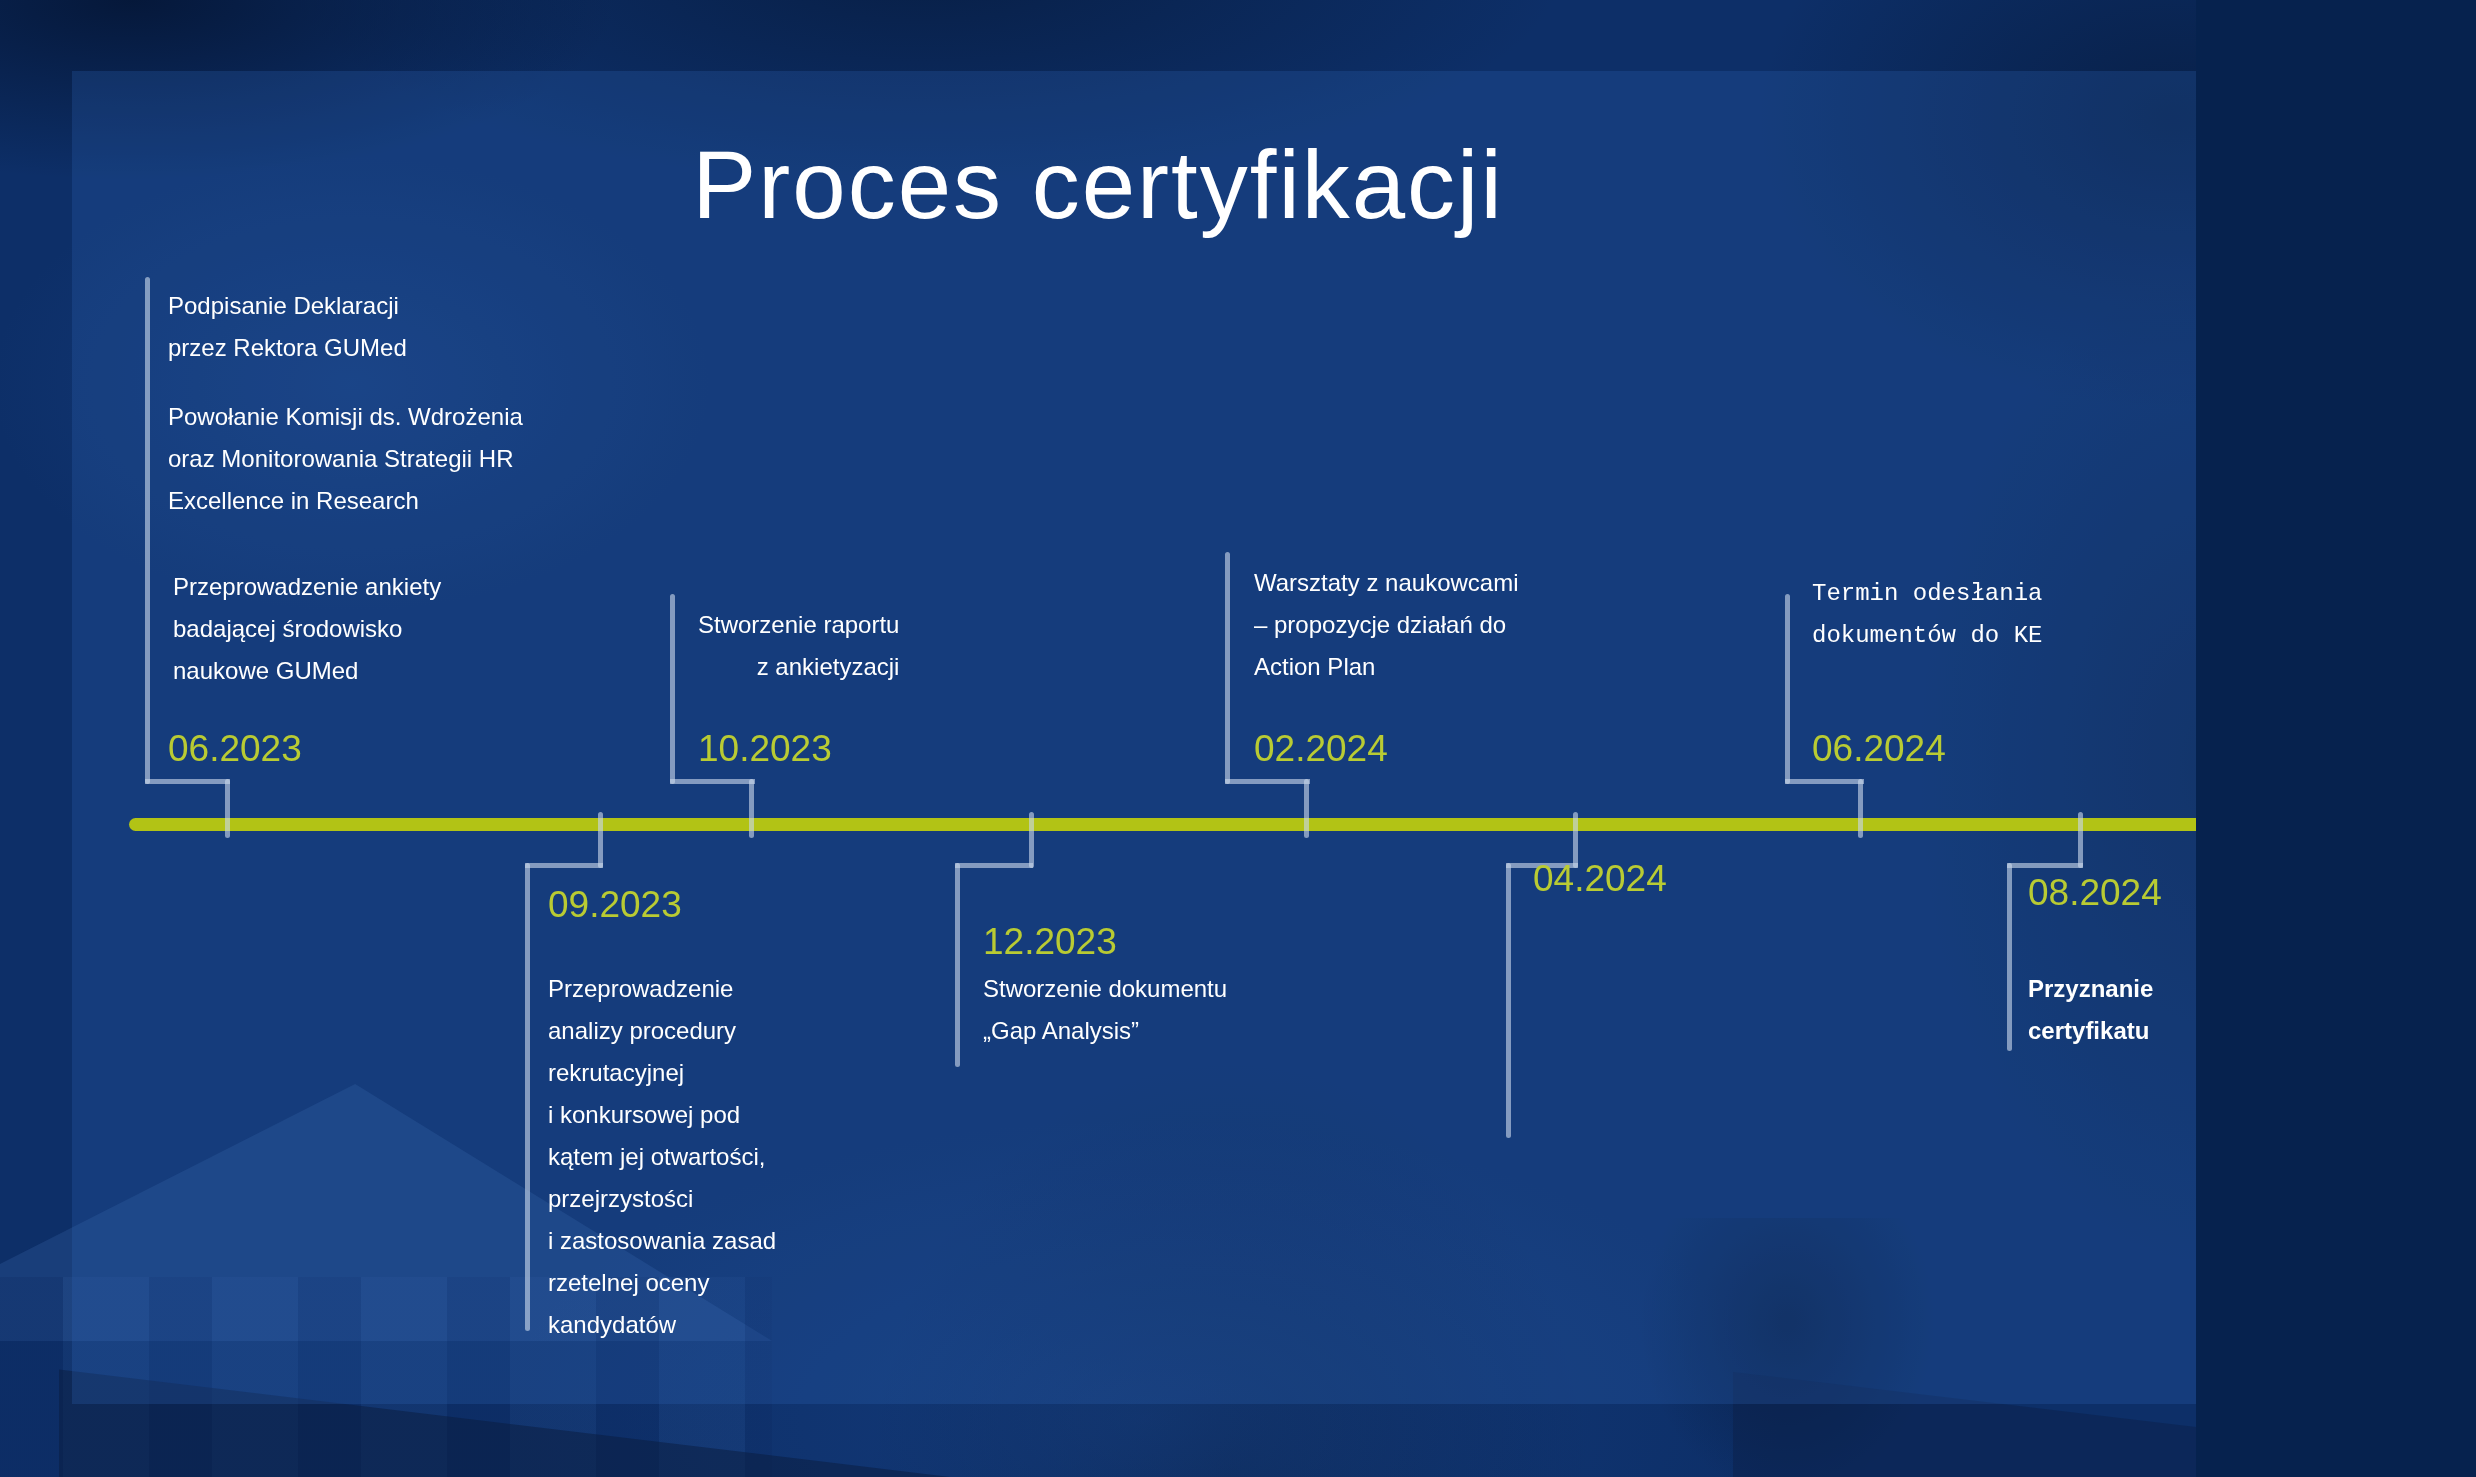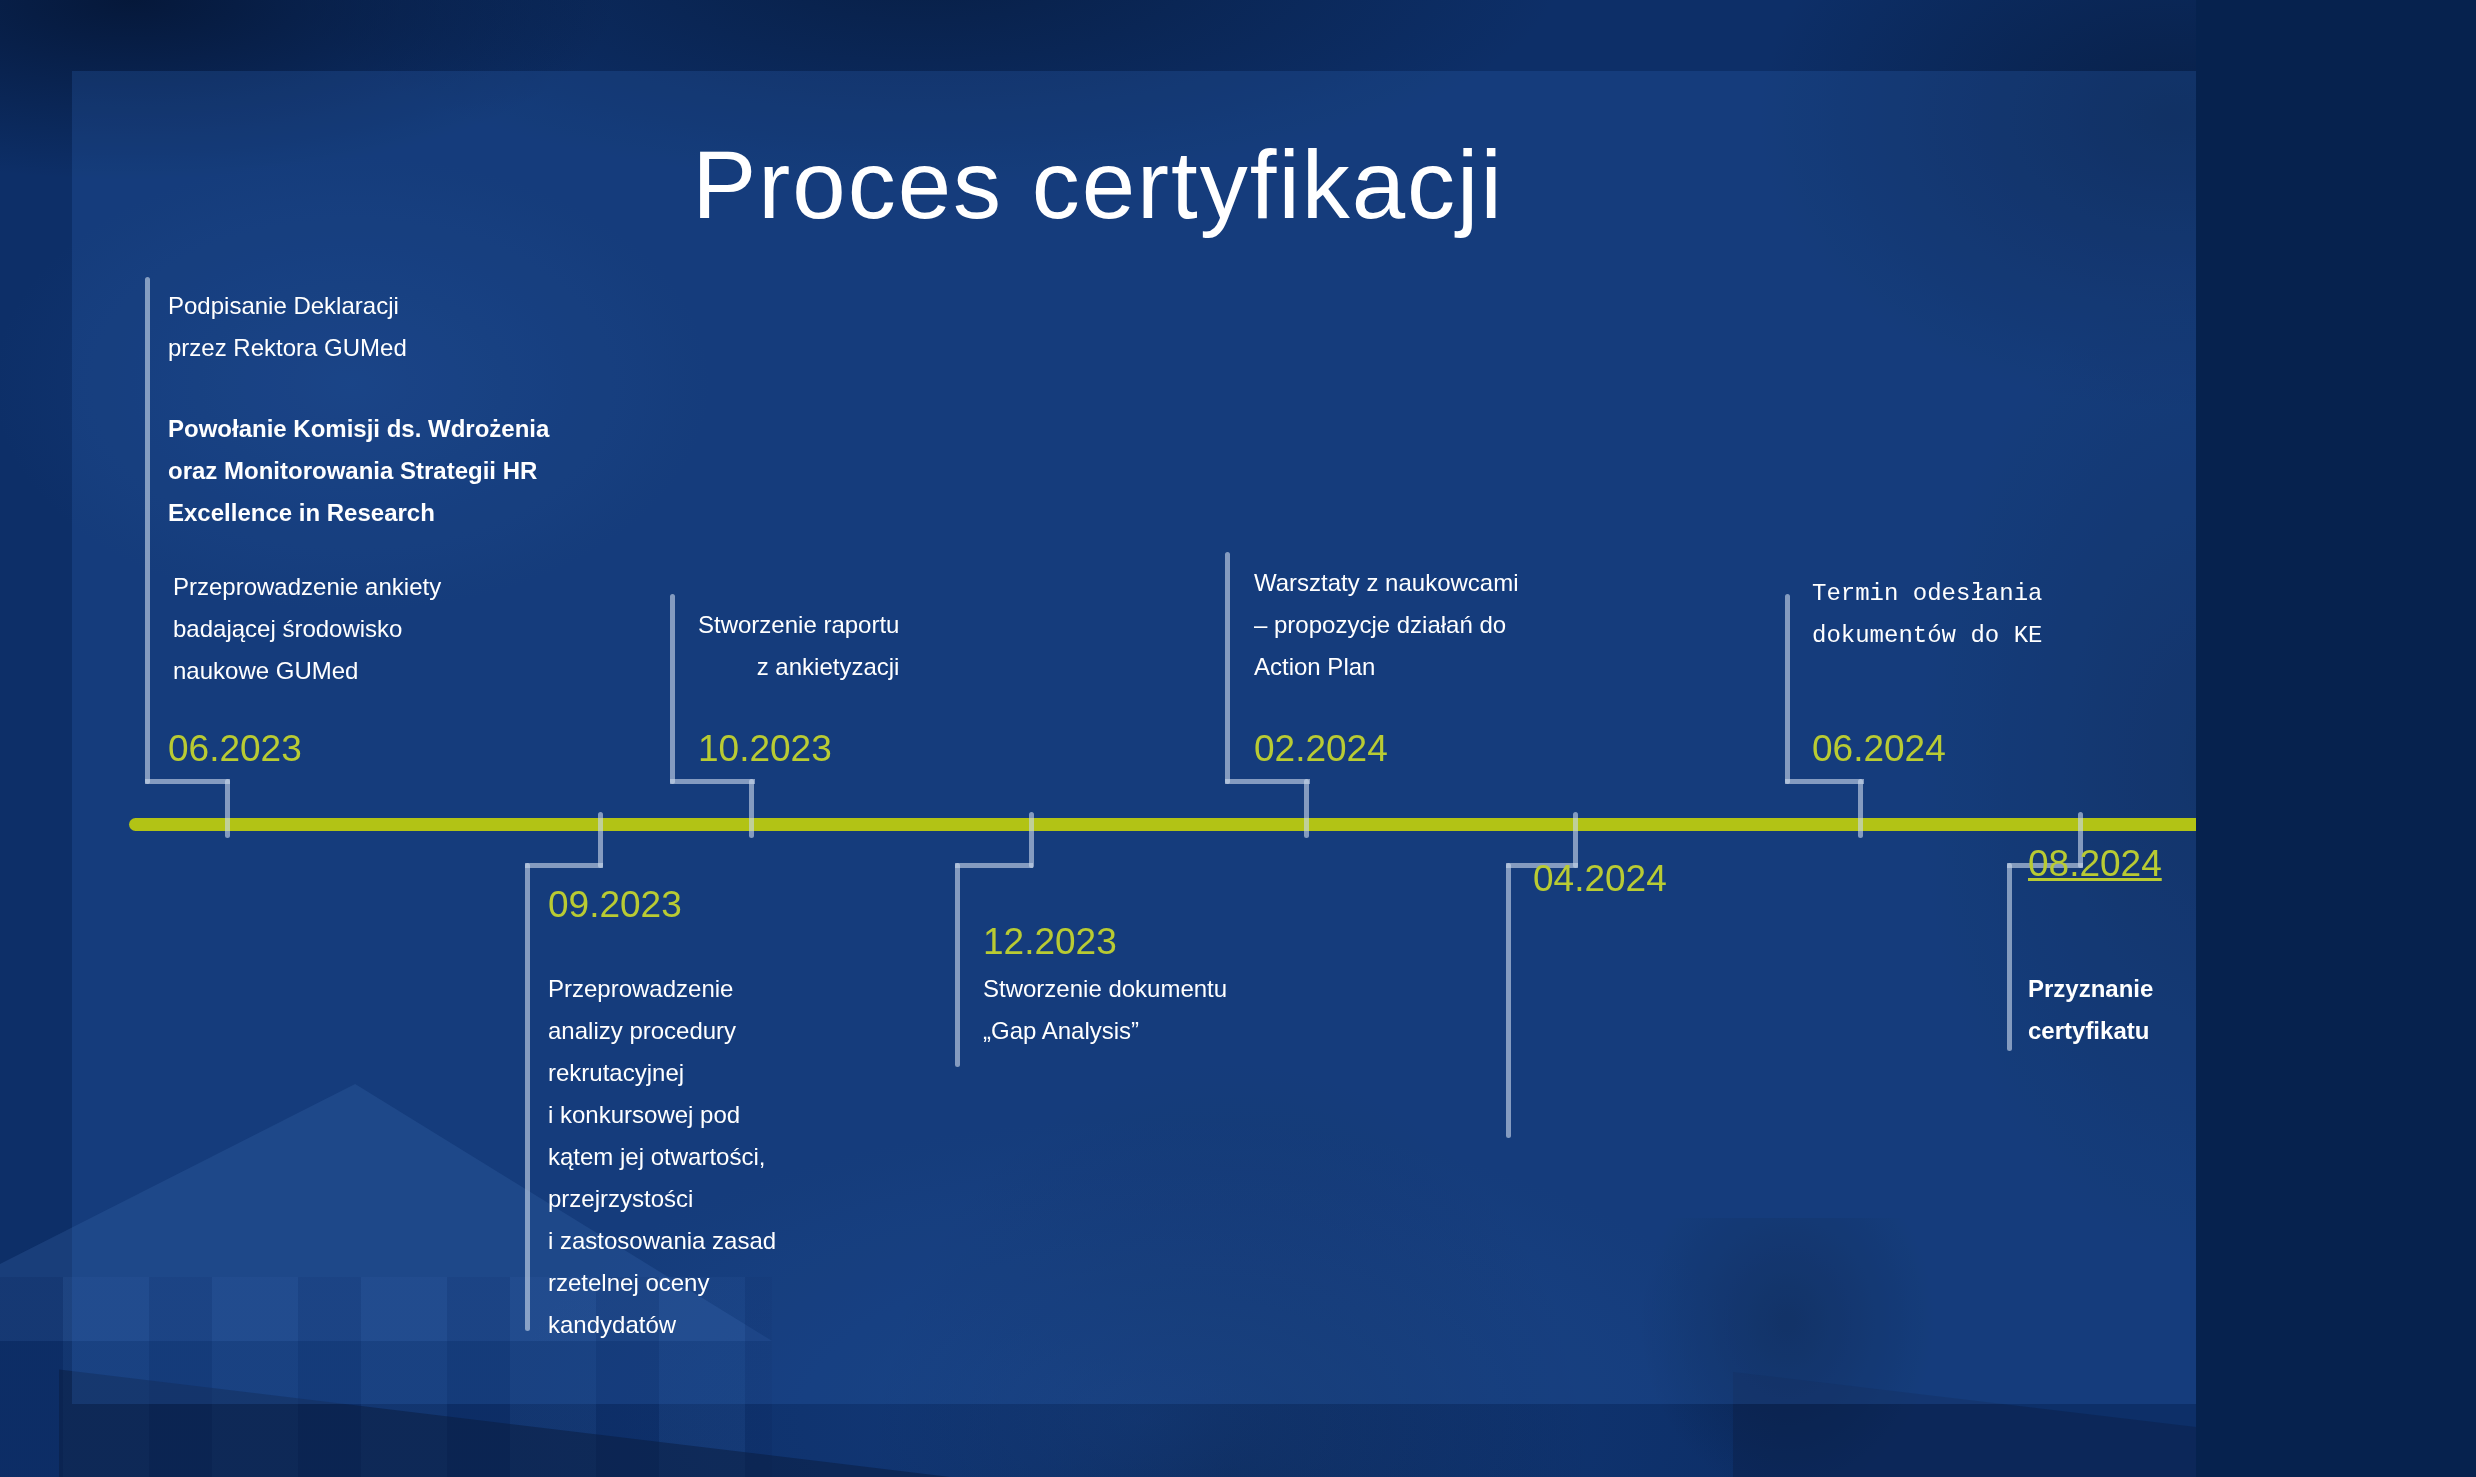--- a/index.html
+++ b/index.html
@@ -98,36 +98,36 @@
     font-size:24px;line-height:42px;font-weight:400;
     white-space:pre-line;width:max-content;max-width:554px;
   }
   .date{
     position:absolute;color:#b9cb33;
     font-size:37px;line-height:42px;font-weight:400;
     width:max-content;
   }
   .bold{font-weight:700;}
   .e-t0-p1{left:168px;top:285px;}
-  .e-t0-p2{left:168px;top:408px;font-weight:bold;}
+  .e-t0-p2{left:168px;top:396px;}
   .e-t0-p3{left:173px;top:566px;}
   .e-t0-date{left:168px;top:728px;}
   .e-t1-p1{left:698px;top:604px;text-align:right;}
   .e-t1-date{left:698px;top:728px;}
   .e-t2-p1{left:1254px;top:562px;}
   .e-t2-date{left:1254px;top:728px;}
   .e-t3-p1{left:1812px;top:573px;font-family:Liberation Mono, monospace;}
   .e-t3-date{left:1812px;top:728px;}
   .e-b0-date{left:548px;top:884px;}
   .e-b0-p{left:548px;top:968px;}
   .e-b1-date{left:983px;top:884px;margin-top:37px;}
   .e-b1-p{left:983px;top:968px;}
   .e-b2-date{left:1533px;top:858px;}
   .e-b2-p{left:1533px;top:968px;}
-  .e-b3-date{left:2028px;top:843px;text-decoration:underline;}
+  .e-b3-date{left:2028px;top:872px;}
   .e-b3-p{left:2028px;top:968px;}
 </style>
 </head>
 <body>
 
 <div class="stage">
 
   <div class="bldg-pediment"></div>
   <div class="bldg-facade"></div>
   <div class="roof-left"></div>

